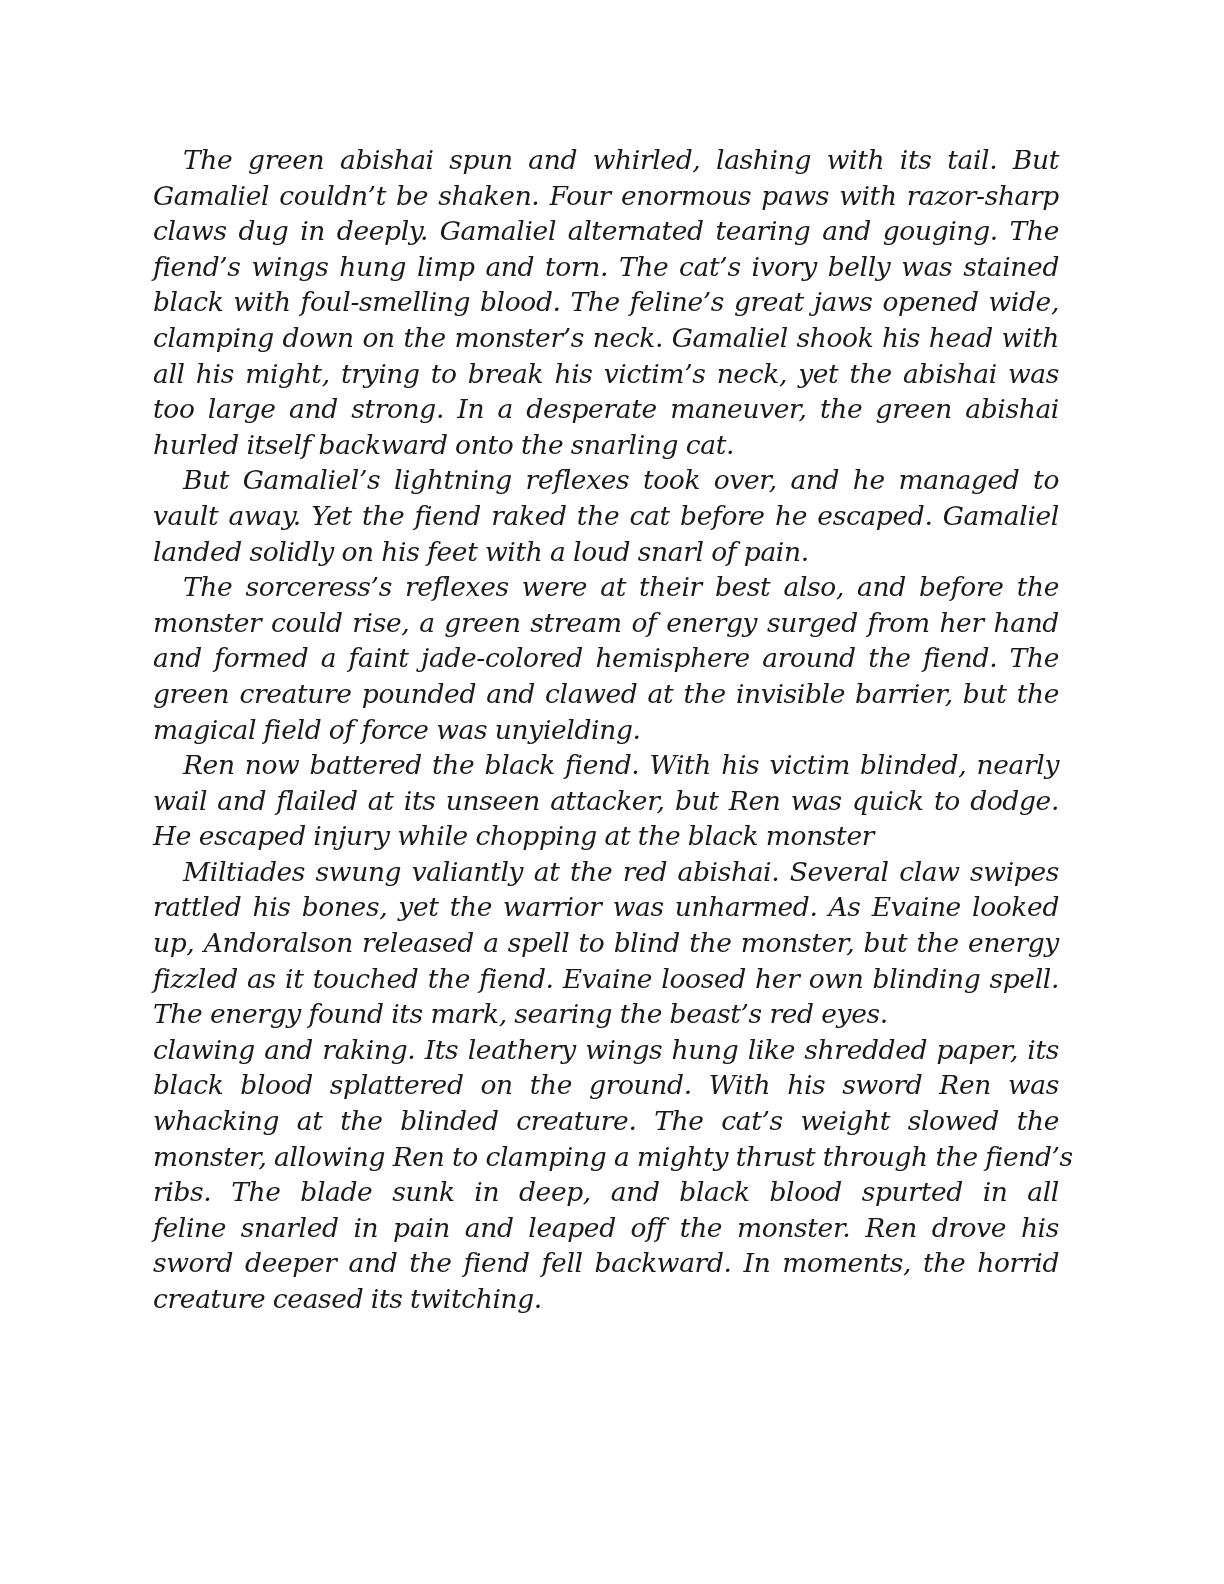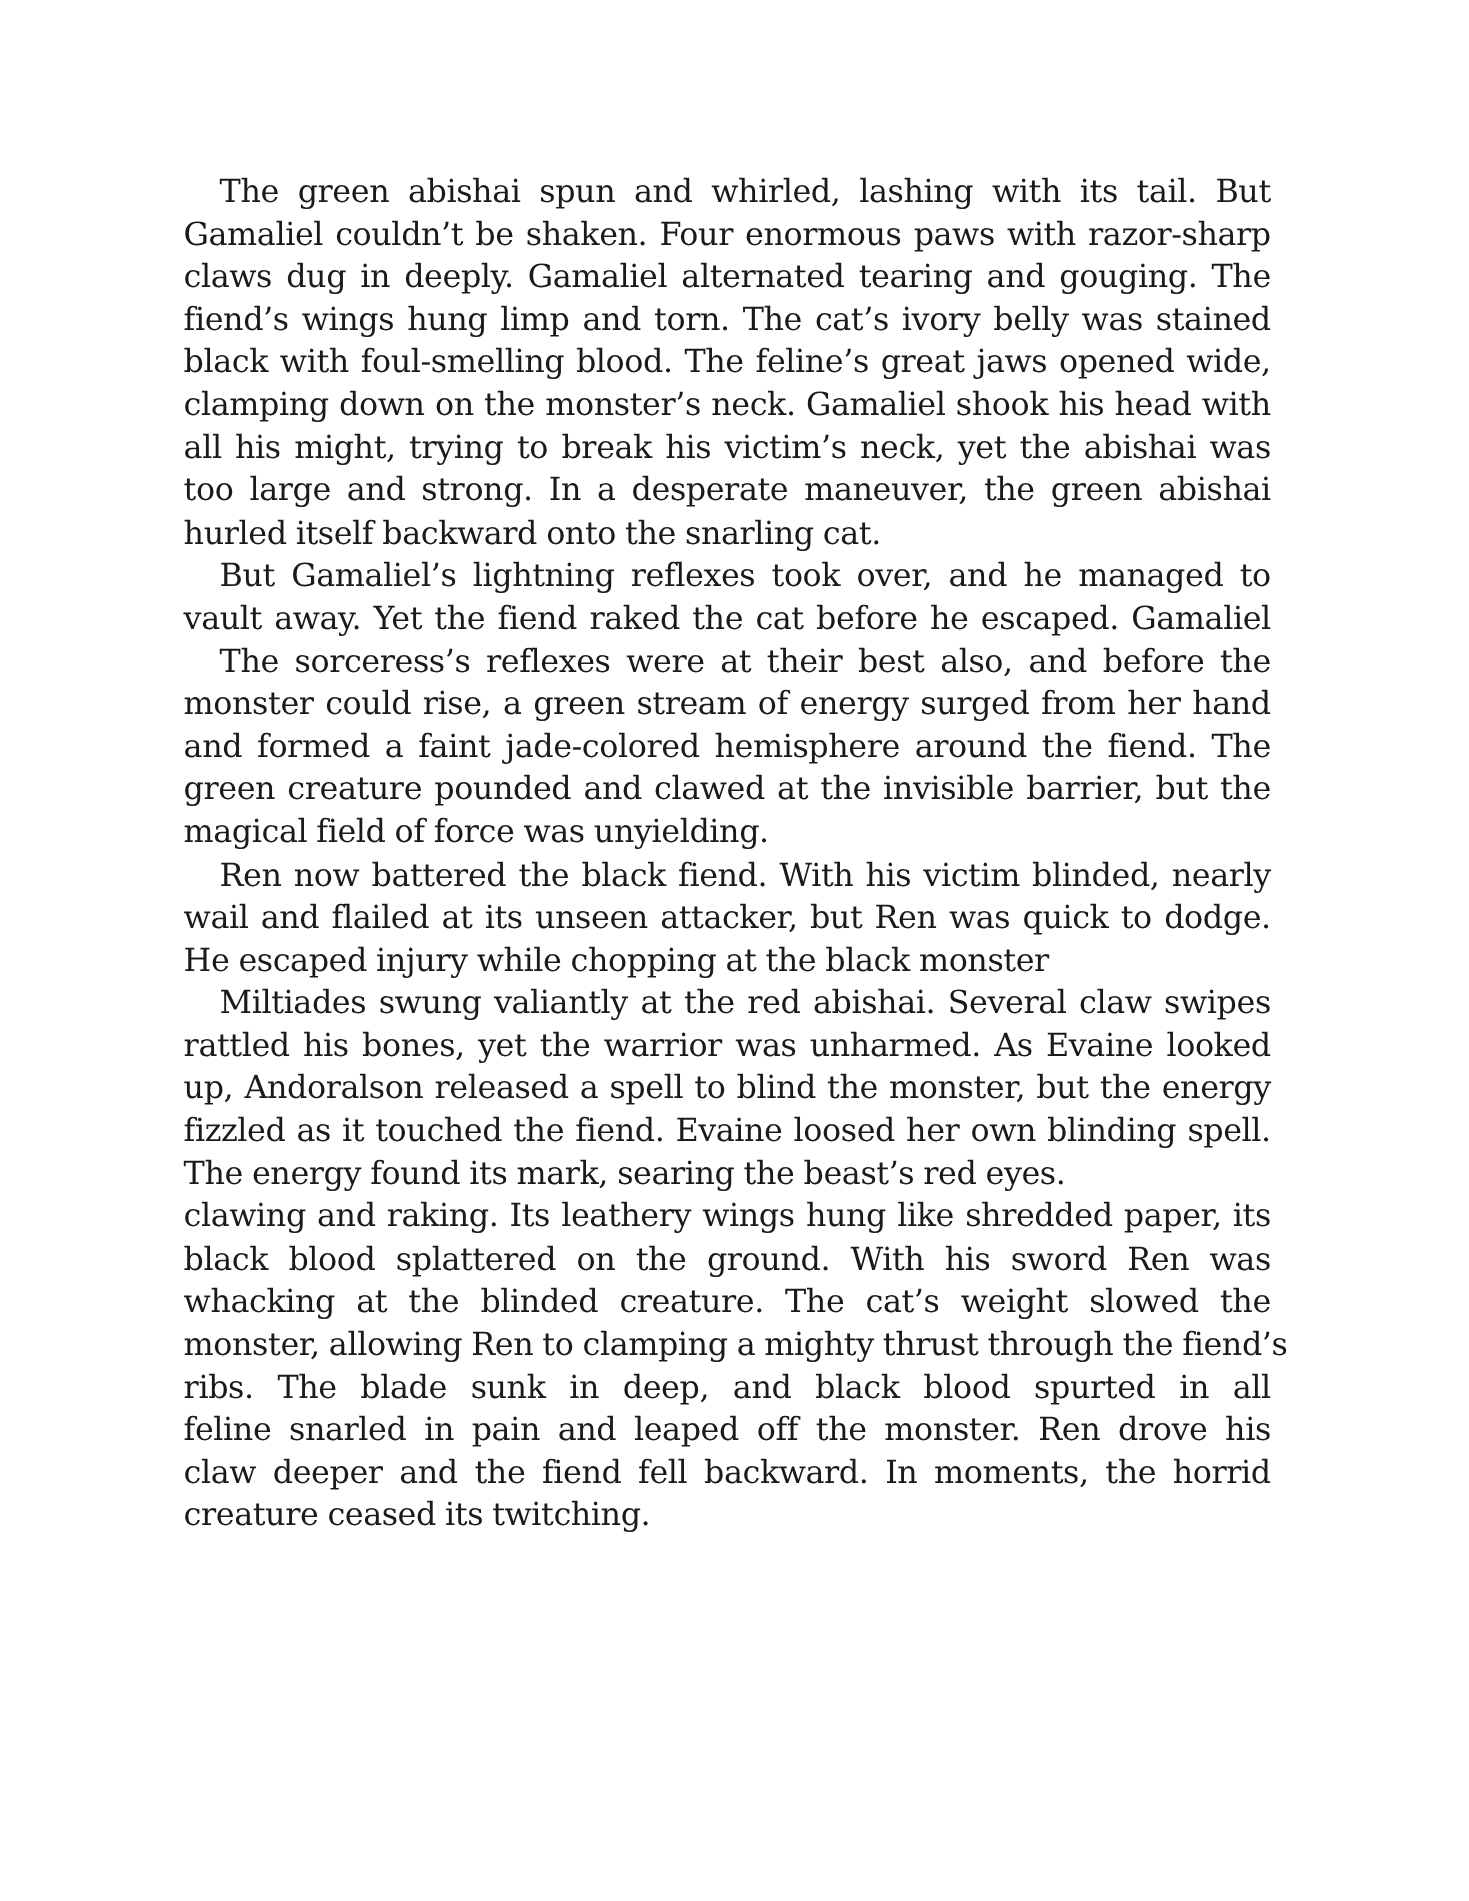--- a/index.html
+++ b/index.html
@@ -16,20 +16,21 @@
     .page {
       position: absolute;
       left: 153px;
       top: 142px;
       width: 906px;
       font-family: "DejaVu Serif", "Liberation Serif", serif;
       font-size: 26.5px;
       color: #1a1a1a;
       letter-spacing: -0.35px;
       word-spacing: -0.5px;
+      font-style: italic;
     }
     .paragraph {
       margin: 0;
       padding: 0;
     }
     .line {
       display: block;
       height: 35.6px;
       line-height: 35.6px;
       white-space: nowrap;
@@ -58,20 +59,21 @@
     <span class="line">black with foul-smelling blood. The feline’s great jaws opened wide,</span>
     <span class="line">clamping down on the monster’s neck. Gamaliel shook his head with</span>
     <span class="line">all his might, trying to break his victim’s neck, yet the abishai was</span>
     <span class="line">too large and strong. In a desperate maneuver, the green abishai</span>
     <span class="line last">hurled itself backward onto the snarling cat.</span>
   </div>
 
   <div class="paragraph">
     <span class="line first">But Gamaliel’s lightning reflexes took over, and he managed to</span>
     <span class="line">vault away. Yet the fiend raked the cat before he escaped. Gamaliel</span>
+    <span class="line last">landed solidly on his feet with a loud snarl of pain.</span>
   </div>
 
   <div class="paragraph">
     <span class="line first">The sorceress’s reflexes were at their best also, and before the</span>
     <span class="line">monster could rise, a green stream of energy surged from her hand</span>
     <span class="line">and formed a faint jade-colored hemisphere around the fiend. The</span>
     <span class="line">green creature pounded and clawed at the invisible barrier, but the</span>
     <span class="line last">magical field of force was unyielding.</span>
   </div>
 
@@ -89,17 +91,17 @@
     <span class="line last">The energy found its mark, searing the beast’s red eyes.</span>
   </div>
 
   <div class="paragraph">
     <span class="line">clawing and raking. Its leathery wings hung like shredded paper, its</span>
     <span class="line">black blood splattered on the ground. With his sword Ren was</span>
     <span class="line">whacking at the blinded creature. The cat’s weight slowed the</span>
     <span class="line">monster, allowing Ren to clamping a mighty thrust through the fiend’s</span>
     <span class="line">ribs. The blade sunk in deep, and black blood spurted in all</span>
     <span class="line">feline snarled in pain and leaped off the monster. Ren drove his</span>
-    <span class="line">claw deeper and the fiend fell backward. In moments, the horrid</span>
+    <span class="line">sword deeper and the fiend fell backward. In moments, the horrid</span>
     <span class="line last">creature ceased its twitching.</span>
   </div>
 
 </div>
 
 </body></html>

